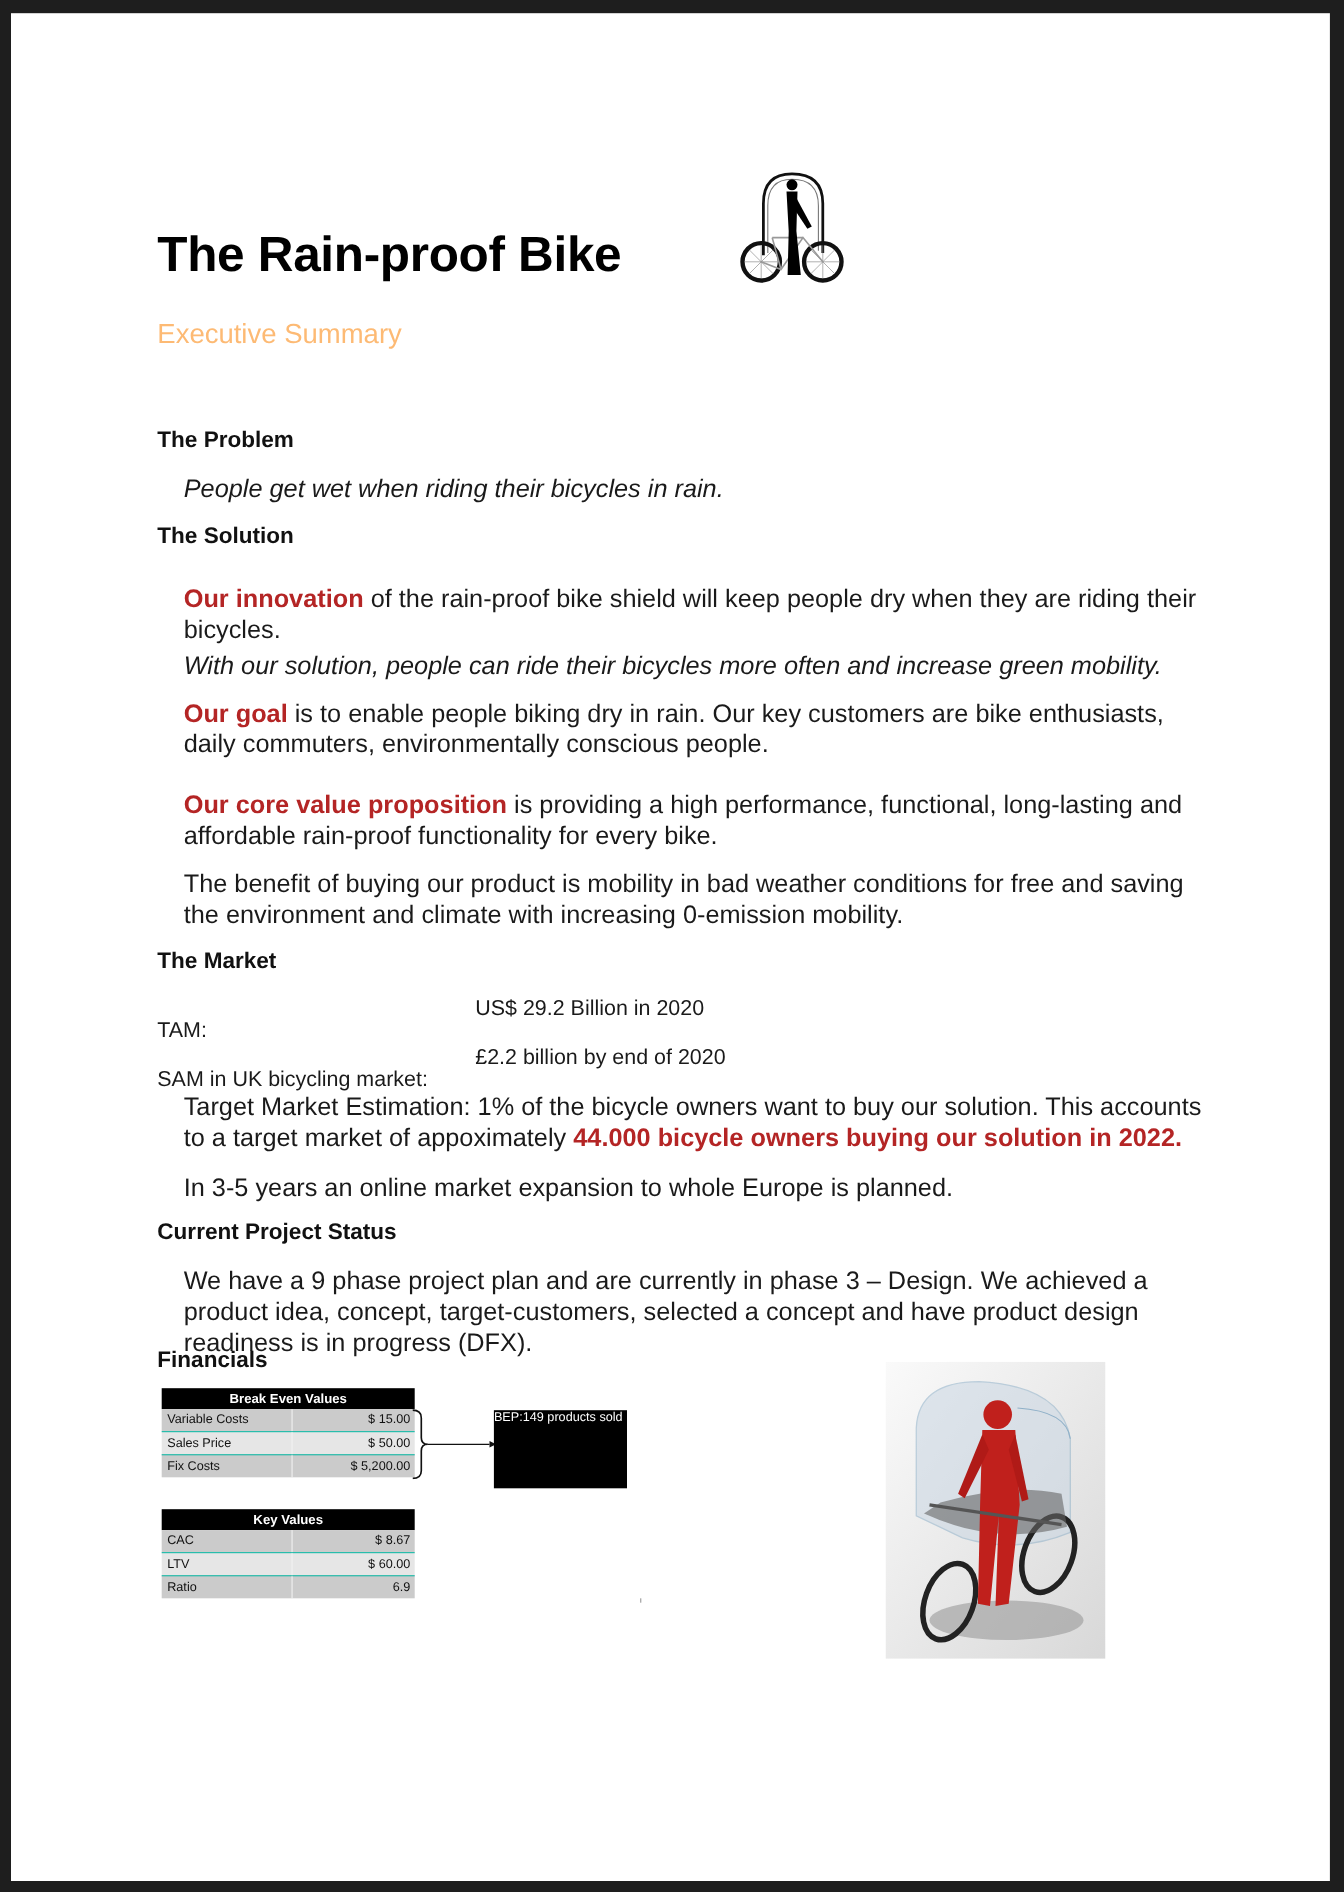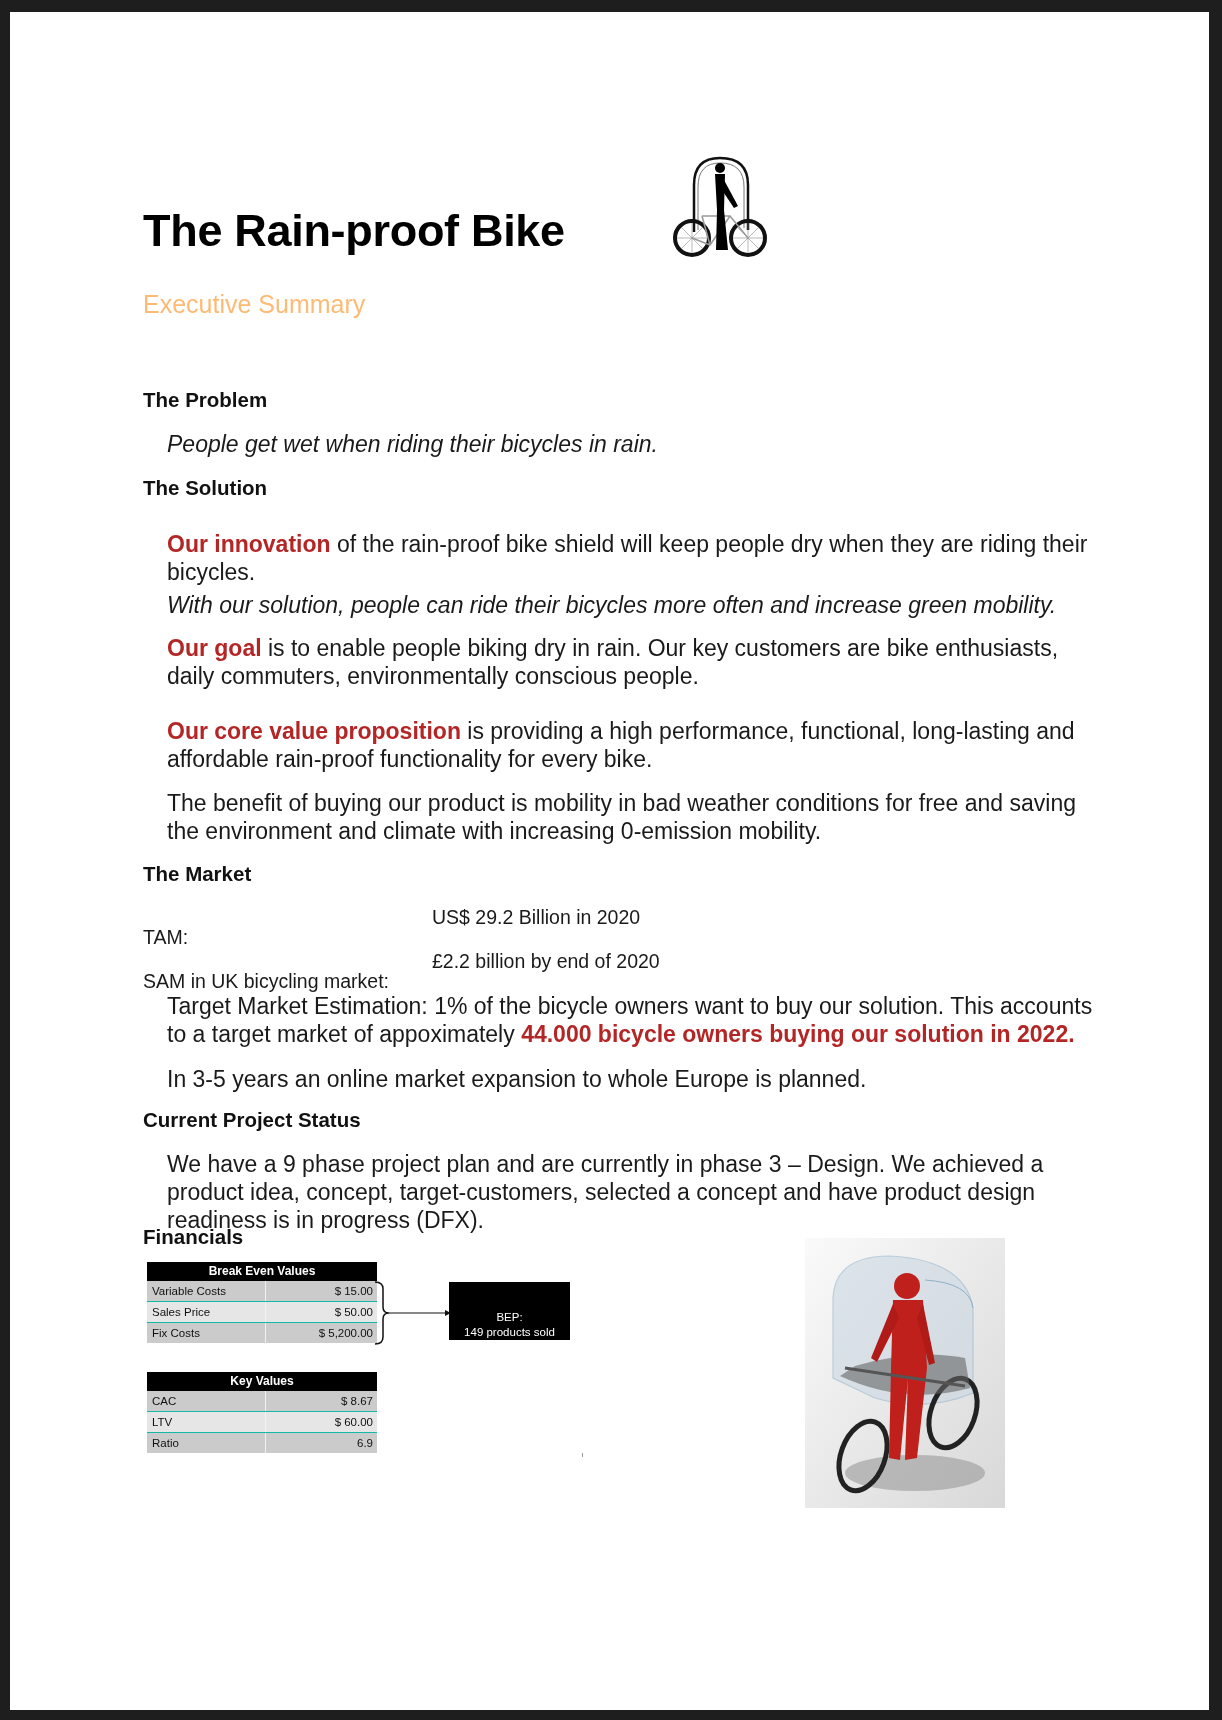--- a/index.html
+++ b/index.html
@@ -22,21 +22,21 @@
 
   .tbl { position: absolute; left: 147px; width: 230px; font-size: 11.5px; border-collapse: collapse; }
   .tbl .th { background: #000; color: #fff; font-weight: bold; text-align: center; height: 19px; line-height: 19px; font-size: 12px; }
   .tbl .row { display: flex; height: 20px; line-height: 20px; }
   .tbl .row .c1 { width: 113px; padding-left: 5px; border-right: 1px solid #f2f2f2; }
   .tbl .row .c2 { flex: 1; text-align: right; padding-right: 4px; }
   .tbl .row.dark { background: #cbcbcb; }
   .tbl .row.light { background: #e6e6e6; }
   .tbl .row + .row { border-top: 1px solid #14b8a6; }
 
-  .bep-box { position: absolute; left: 449px; top: 1282px; width: 121px; height: 58px; background: #000; color: #fff; font-size: 11.5px; text-align: center; display: flex; flex-direction: column; justify-content: flex-end; line-height: 15px; }
+  .bep-box { position: absolute; left: 449px; top: 1282px; width: 121px; height: 71px; background: #000; color: #fff; font-size: 11.5px; text-align: center; display: flex; flex-direction: row; justify-content: flex-start; line-height: 15px; }
   .bracket { position: absolute; left: 375px; top: 1281px; width: 90px; height: 64px; }
   .render { position: absolute; left: 805px; top: 1238px; width: 200px; height: 270px; }
   .tick { position: absolute; left: 582px; top: 1453px; width: 1px; height: 4px; background: #999; }
 </style>
 </head>
 <body>
 
 <div class="page"></div>
 
 <div class="title">The Rain-proof Bike</div>

